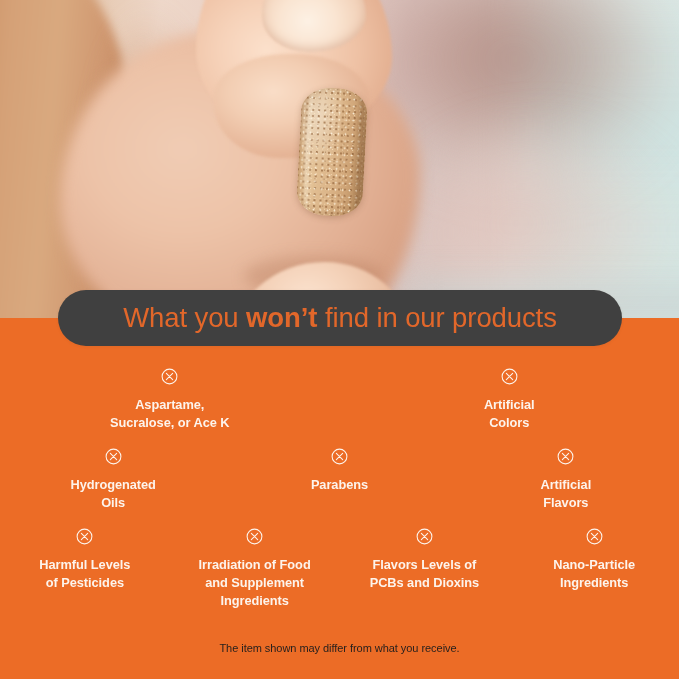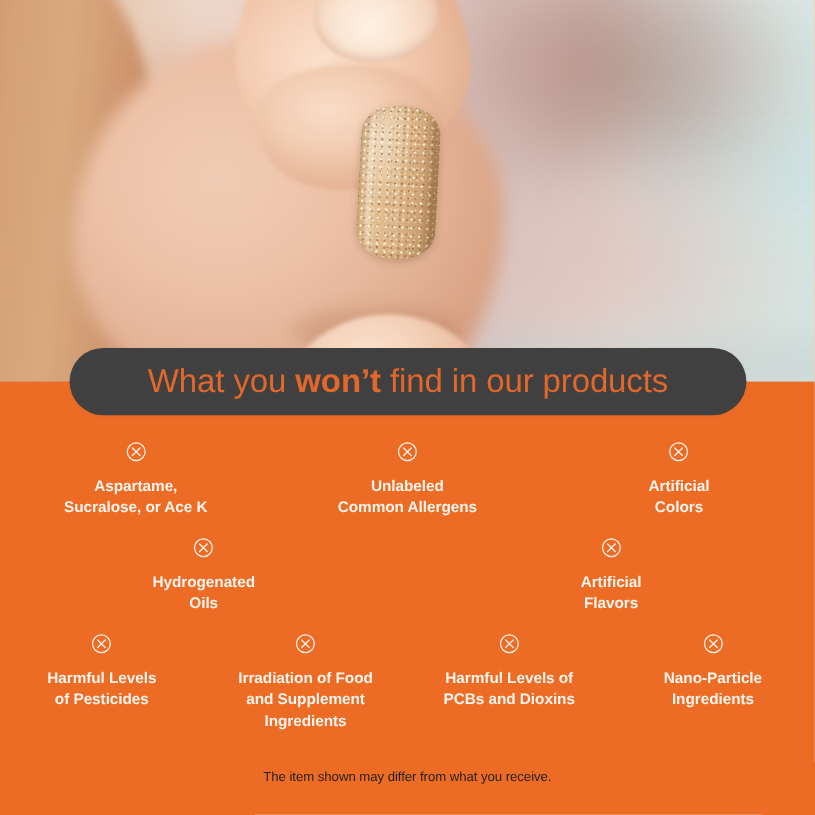--- a/index.html
+++ b/index.html
@@ -415,41 +415,40 @@
           <path d="M6.3 6.3 L13.7 13.7 M13.7 6.3 L6.3 13.7" stroke="#FDF4EC" stroke-width="1.25" stroke-linecap="round"></path>
         </svg>
         <div class="cell-label">Aspartame,
 Sucralose, or Ace K</div>
       </div>
       <div class="cell">
         <svg class="x-icon" viewBox="0 0 20 20">
           <circle cx="10" cy="10" r="8.7" fill="none" stroke="#FDF4EC" stroke-width="1.25"></circle>
           <path d="M6.3 6.3 L13.7 13.7 M13.7 6.3 L6.3 13.7" stroke="#FDF4EC" stroke-width="1.25" stroke-linecap="round"></path>
         </svg>
-        <div class="cell-label">Unlabeled
-Common Allergens</div>
-      </div>
-      <div class="cell">
-        <svg class="x-icon" viewBox="0 0 20 20">
-          <circle cx="10" cy="10" r="8.7" fill="none" stroke="#FDF4EC" stroke-width="1.25"></circle>
-          <path d="M6.3 6.3 L13.7 13.7 M13.7 6.3 L6.3 13.7" stroke="#FDF4EC" stroke-width="1.25" stroke-linecap="round"></path>
-        </svg>
         <div class="cell-label">Artificial
 Colors</div>
       </div>
     </div>
 
     <div class="grid-row r2">
       <div class="cell">
         <svg class="x-icon" viewBox="0 0 20 20">
           <circle cx="10" cy="10" r="8.7" fill="none" stroke="#FDF4EC" stroke-width="1.25"></circle>
           <path d="M6.3 6.3 L13.7 13.7 M13.7 6.3 L6.3 13.7" stroke="#FDF4EC" stroke-width="1.25" stroke-linecap="round"></path>
         </svg>
         <div class="cell-label">Hydrogenated
 Oils</div>
+      </div>
+      <div class="cell">
+        <svg class="x-icon" viewBox="0 0 20 20">
+          <circle cx="10" cy="10" r="8.7" fill="none" stroke="#FDF4EC" stroke-width="1.25"></circle>
+          <path d="M6.3 6.3 L13.7 13.7 M13.7 6.3 L6.3 13.7" stroke="#FDF4EC" stroke-width="1.25" stroke-linecap="round"></path>
+        </svg>
+        <div class="cell-label">Parabens</div>
       </div>
       <div class="cell">
         <svg class="x-icon" viewBox="0 0 20 20">
           <circle cx="10" cy="10" r="8.7" fill="none" stroke="#FDF4EC" stroke-width="1.25"></circle>
           <path d="M6.3 6.3 L13.7 13.7 M13.7 6.3 L6.3 13.7" stroke="#FDF4EC" stroke-width="1.25" stroke-linecap="round"></path>
         </svg>
         <div class="cell-label">Artificial
 Flavors</div>
       </div>
     </div>
@@ -470,21 +469,21 @@
         </svg>
         <div class="cell-label">Irradiation of Food
 and Supplement
 Ingredients</div>
       </div>
       <div class="cell">
         <svg class="x-icon" viewBox="0 0 20 20">
           <circle cx="10" cy="10" r="8.7" fill="none" stroke="#FDF4EC" stroke-width="1.25"></circle>
           <path d="M6.3 6.3 L13.7 13.7 M13.7 6.3 L6.3 13.7" stroke="#FDF4EC" stroke-width="1.25" stroke-linecap="round"></path>
         </svg>
-        <div class="cell-label">Harmful Levels of
+        <div class="cell-label">Flavors Levels of
 PCBs and Dioxins</div>
       </div>
       <div class="cell">
         <svg class="x-icon" viewBox="0 0 20 20">
           <circle cx="10" cy="10" r="8.7" fill="none" stroke="#FDF4EC" stroke-width="1.25"></circle>
           <path d="M6.3 6.3 L13.7 13.7 M13.7 6.3 L6.3 13.7" stroke="#FDF4EC" stroke-width="1.25" stroke-linecap="round"></path>
         </svg>
         <div class="cell-label">Nano-Particle
 Ingredients</div>
       </div>

